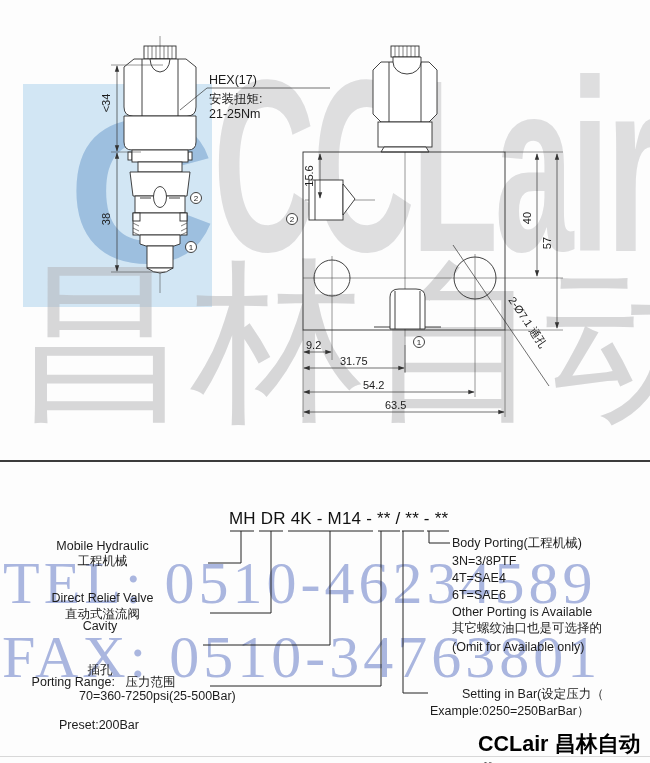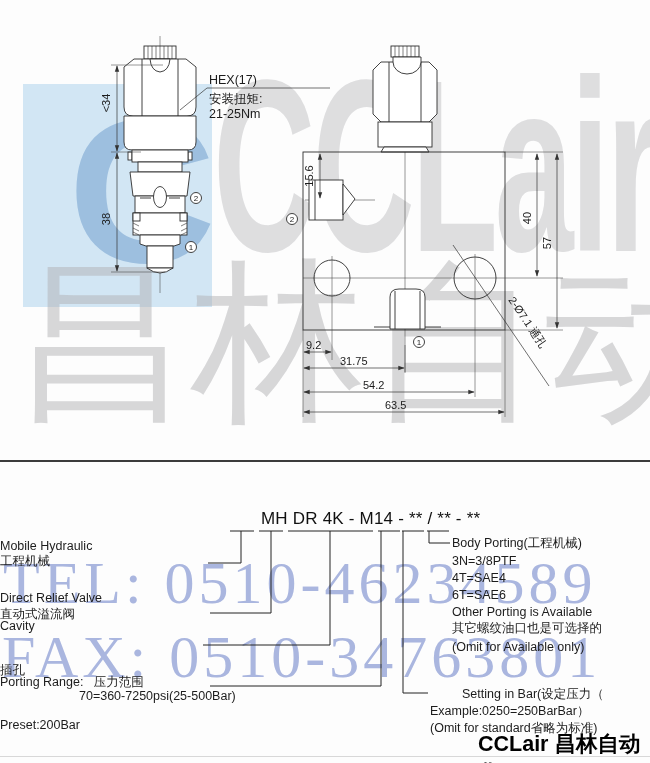--- a/index.html
+++ b/index.html
@@ -25,22 +25,22 @@
   .hatch{stroke:#2d2d2d;stroke-width:.6;fill:none;}
   text{fill:#1c1c1c;font-family:"Liberation Sans",sans-serif;}
   .t12{font-size:12.5px;}
   .t11{font-size:11px;}
   .tport{font-size:8px;}
   
   .divider{position:absolute;left:0;top:460px;width:650px;height:2px;background:#3c3c3c;}
   .bottom-edge{position:absolute;left:0;top:756px;width:650px;height:1px;background:#d8d8d8;}
   
   .abs{position:absolute;font-size:12.5px;line-height:15px;}
-  .code{left:229px;top:511px;font-size:17px;letter-spacing:.2px;color:#111;margin-left:32px;}
-  .r{text-align:left;left:0;}
+  .code{left:229px;top:511px;font-size:17px;letter-spacing:.2px;color:#111;}
+  .r{text-align:center;left:0;}
   .footer-logo{position:absolute;left:478px;top:729px;font-size:21.5px;font-weight:600;color:#000;}
   .z1{z-index:1;} .z2{z-index:2;}
 </style>
 </head>
 <body>
 
 <div class="page">
 
   <div class="wm wm-square"></div>
   <div class="wm wm-c">C</div>
@@ -234,17 +234,16 @@
   <div class="abs z2" style="left:452px;top:536px;">Body Porting(工程机械)</div>
   <div class="abs z2" style="left:452px;top:554px;">3N=3/8PTF</div>
   <div class="abs z2" style="left:452px;top:571px;">4T=SAE4</div>
   <div class="abs z2" style="left:452px;top:588px;">6T=SAE6</div>
   <div class="abs z2" style="left:452px;top:605px;">Other Porting is Available</div>
   <div class="abs z2" style="left:452px;top:621px;">其它螺纹油口也是可选择的</div>
   <div class="abs z2" style="left:452px;top:640px;">(Omit for Available only)</div>
 
   <div class="abs z2" style="left:430px;top:687px;margin-left:32px;">Setting in Bar(设定压力（</div>
   <div class="abs z2" style="left:430px;top:704px;">Example:0250=250BarBar）</div>
-  <div class="abs z2" style="left:430px;top:721px;">(Omit for standard省略为标准)</div>
 
   <div class="footer-logo z2">CCLair 昌林自动化</div>
   <div class="bottom-edge"></div>
 </div>
 
 </body></html>

